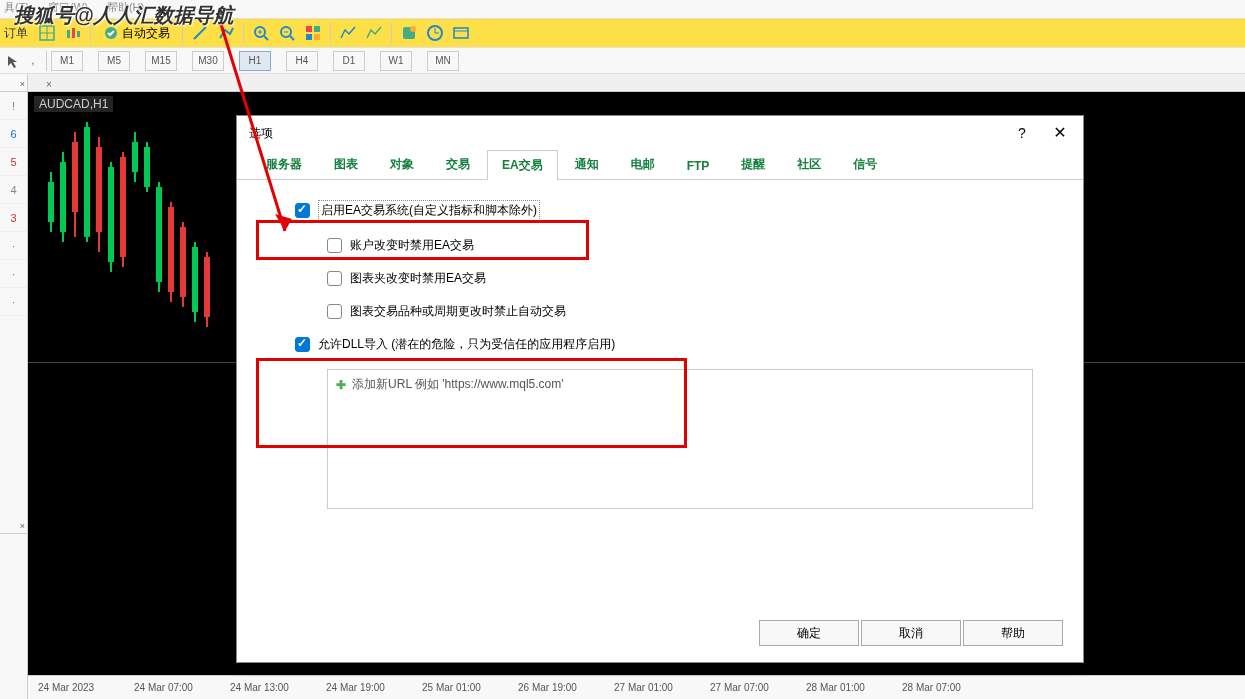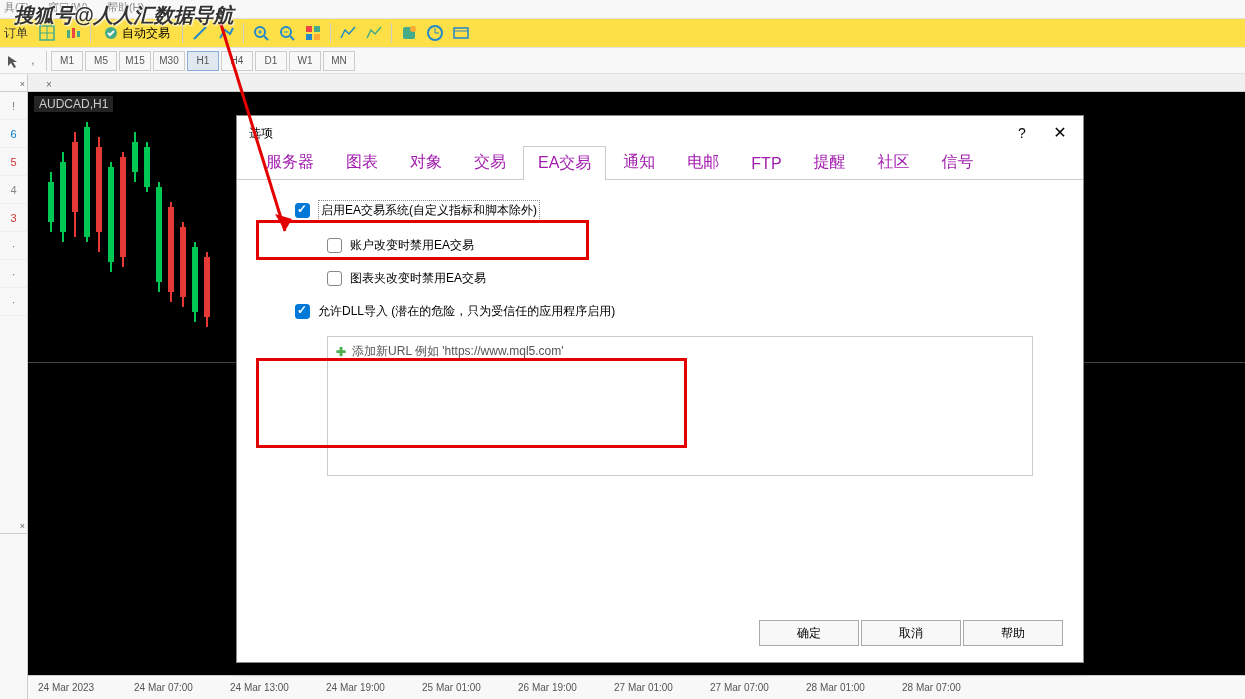--- a/index.html
+++ b/index.html
@@ -44,21 +44,21 @@
 
 .price-line { position: absolute; left: 0; right: 0; height: 1px; background: #444; top: 270px; }
 
 
 .dialog { position: absolute; left: 236px; top: 115px; width: 848px; height: 548px; background: #fff; border: 1px solid #888; box-shadow: 0 4px 12px rgba(0,0,0,0.3); z-index: 50; }
 .dialog-title { height: 34px; display: flex; align-items: center; padding-left: 12px; font-size: 12px; position: relative; }
 .dialog-close { position: absolute; right: 8px; top: 4px; width: 30px; height: 26px; font-size: 16px; text-align: center; line-height: 26px; cursor: pointer; }
 .dialog-help { position: absolute; right: 46px; top: 4px; width: 30px; height: 26px; font-size: 14px; text-align: center; line-height: 26px; cursor: pointer; }
 
 .tabs { height: 30px; display: flex; align-items: flex-end; padding-left: 14px; gap: 2px; border-bottom: 1px solid #ccc; }
-.tab { padding: 6px 14px; font-size: 16px; color: #a21caf; cursor: pointer; border: 1px solid transparent; border-bottom: none; position: relative; }
+.tab { padding: 6px 14px; font-size: 12px; color: #15803d; cursor: pointer; border: 1px solid transparent; border-bottom: none; position: relative; font-weight: bold; }
 .tab.active { border-color: #ccc; background: #fff; top: 1px; }
 
 .content { padding: 20px 30px; position: relative; height: 420px; }
 .chk-row { display: flex; align-items: center; gap: 8px; margin-bottom: 16px; padding-left: 28px; font-size: 12px; }
 .chk-row.indent { padding-left: 60px; }
 .chk { width: 15px; height: 15px; border: 1px solid #888; border-radius: 3px; cursor: pointer; position: relative; flex-shrink: 0; }
 .chk.checked { background: #0078d7; border-color: #0078d7; }
 .chk.checked::after { content: "✓"; color: white; position: absolute; top: -2px; left: 1px; font-size: 12px; font-weight: bold; }
 
 .url-box { margin-left: 60px; margin-right: 20px; height: 140px; border: 1px solid #ccc; padding: 6px 8px; font-size: 12px; color: #555; }
@@ -178,21 +178,21 @@
 </div>
 
 <div class="toolbar2">
   <span class="tool-icon small-icon">
       <svg width="14" height="14">
         <path d="M2,2 L2,12 L5,9 L8,14 L10,13 L7,8 L11,8 Z" fill="#555"></path>
       </svg>
     </span>
   <span class="tool-icon small-icon" style="font-size:10px;color:#555;">,</span>
   <div class="tool-sep"></div>
-  <div id="tf-container" style="display:flex;gap:2px;">
+  <div id="tf-container" style="display:flex;gap:15px;">
       <button class="tf-btn">M1</button>
       <button class="tf-btn">M5</button>
       <button class="tf-btn">M15</button>
       <button class="tf-btn">M30</button>
       <button class="tf-btn active">H1</button>
       <button class="tf-btn">H4</button>
       <button class="tf-btn">D1</button>
       <button class="tf-btn">W1</button>
       <button class="tf-btn">MN</button>
     </div>
@@ -331,20 +331,24 @@
       <span style="border:1px dotted #888;padding:1px 2px;">启用EA交易系统(自定义指标和脚本除外)</span>
     </div>
     <div class="chk-row indent">
       <div class="chk"></div>
       <span>账户改变时禁用EA交易</span>
     </div>
     <div class="chk-row indent">
       <div class="chk"></div>
       <span>图表夹改变时禁用EA交易</span>
     </div>
+    <div class="chk-row indent">
+      <div class="chk"></div>
+      <span>图表交易品种或周期更改时禁止自动交易</span>
+    </div>
     <div class="chk-row">
       <div class="chk checked"></div>
       <span>允许DLL导入 (潜在的危险，只为受信任的应用程序启用)</span>
     </div>
     <div class="url-box">
       <div class="url-row">
         <span class="plus">✚</span>
         <span>添加新URL 例如 'https://www.mql5.com'</span>
       </div>
     </div>

